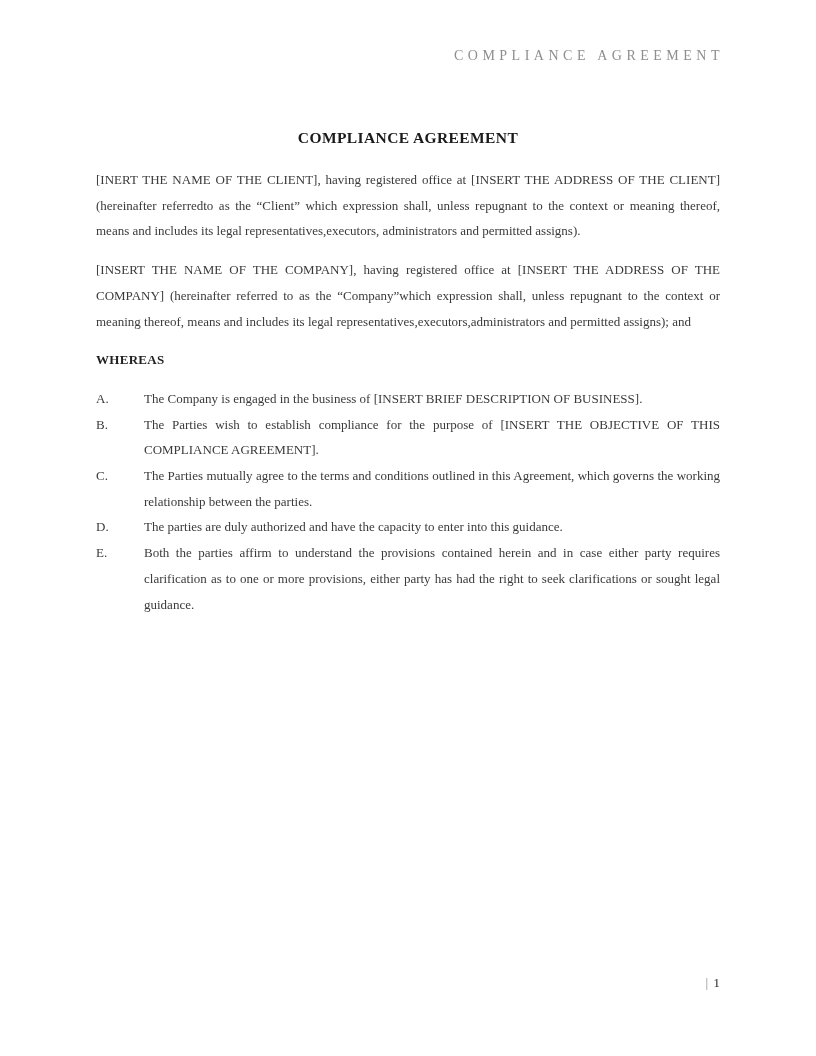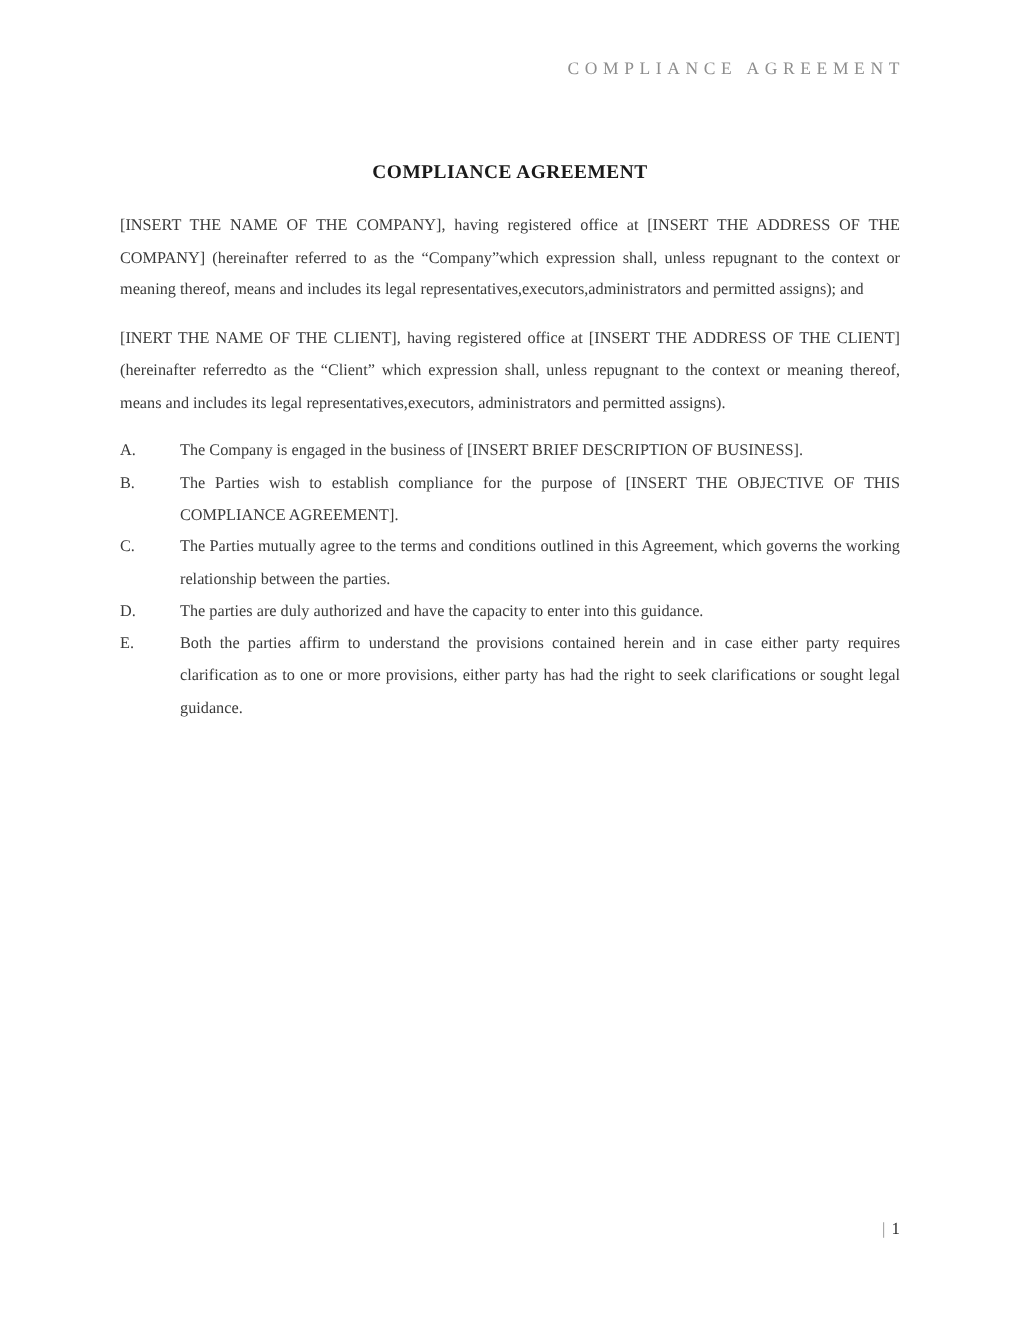--- a/index.html
+++ b/index.html
@@ -89,25 +89,26 @@
 
 <div class="page">
 
   <div class="running-header">COMPLIANCE AGREEMENT</div>
 
   <h1 class="doc-title">COMPLIANCE AGREEMENT</h1>
 
   <div class="content">
 
 
+    <p>[INERT THE NAME OF THE CLIENT], having registered office at [INSERT THE ADDRESS OF THE CLIENT] (hereinafter referredto as the “Client” which expression shall, unless repugnant to the context or meaning thereof, means and includes its legal representatives,executors, administrators and permitted assigns).</p>
+
     <p>[INSERT THE NAME OF THE COMPANY], having registered office at [INSERT THE ADDRESS OF THE COMPANY] (hereinafter referred to as the “Company”which expression shall, unless repugnant to the context or meaning thereof, means and includes its legal representatives,executors,administrators and permitted assigns); and</p>
 
-    <p>[INERT THE NAME OF THE CLIENT], having registered office at [INSERT THE ADDRESS OF THE CLIENT] (hereinafter referredto as the “Client” which expression shall, unless repugnant to the context or meaning thereof, means and includes its legal representatives,executors, administrators and permitted assigns).</p>
 
-
+    <div class="whereas-heading">WHEREAS</div>
 
     <div class="recital-list">
 
       <div class="list-item">
         <span class="list-letter">A.</span>
         <span class="list-text">The Company is engaged in the business of [INSERT BRIEF DESCRIPTION OF BUSINESS].</span>
       </div>
 
       <div class="list-item">
         <span class="list-letter">B.</span>

